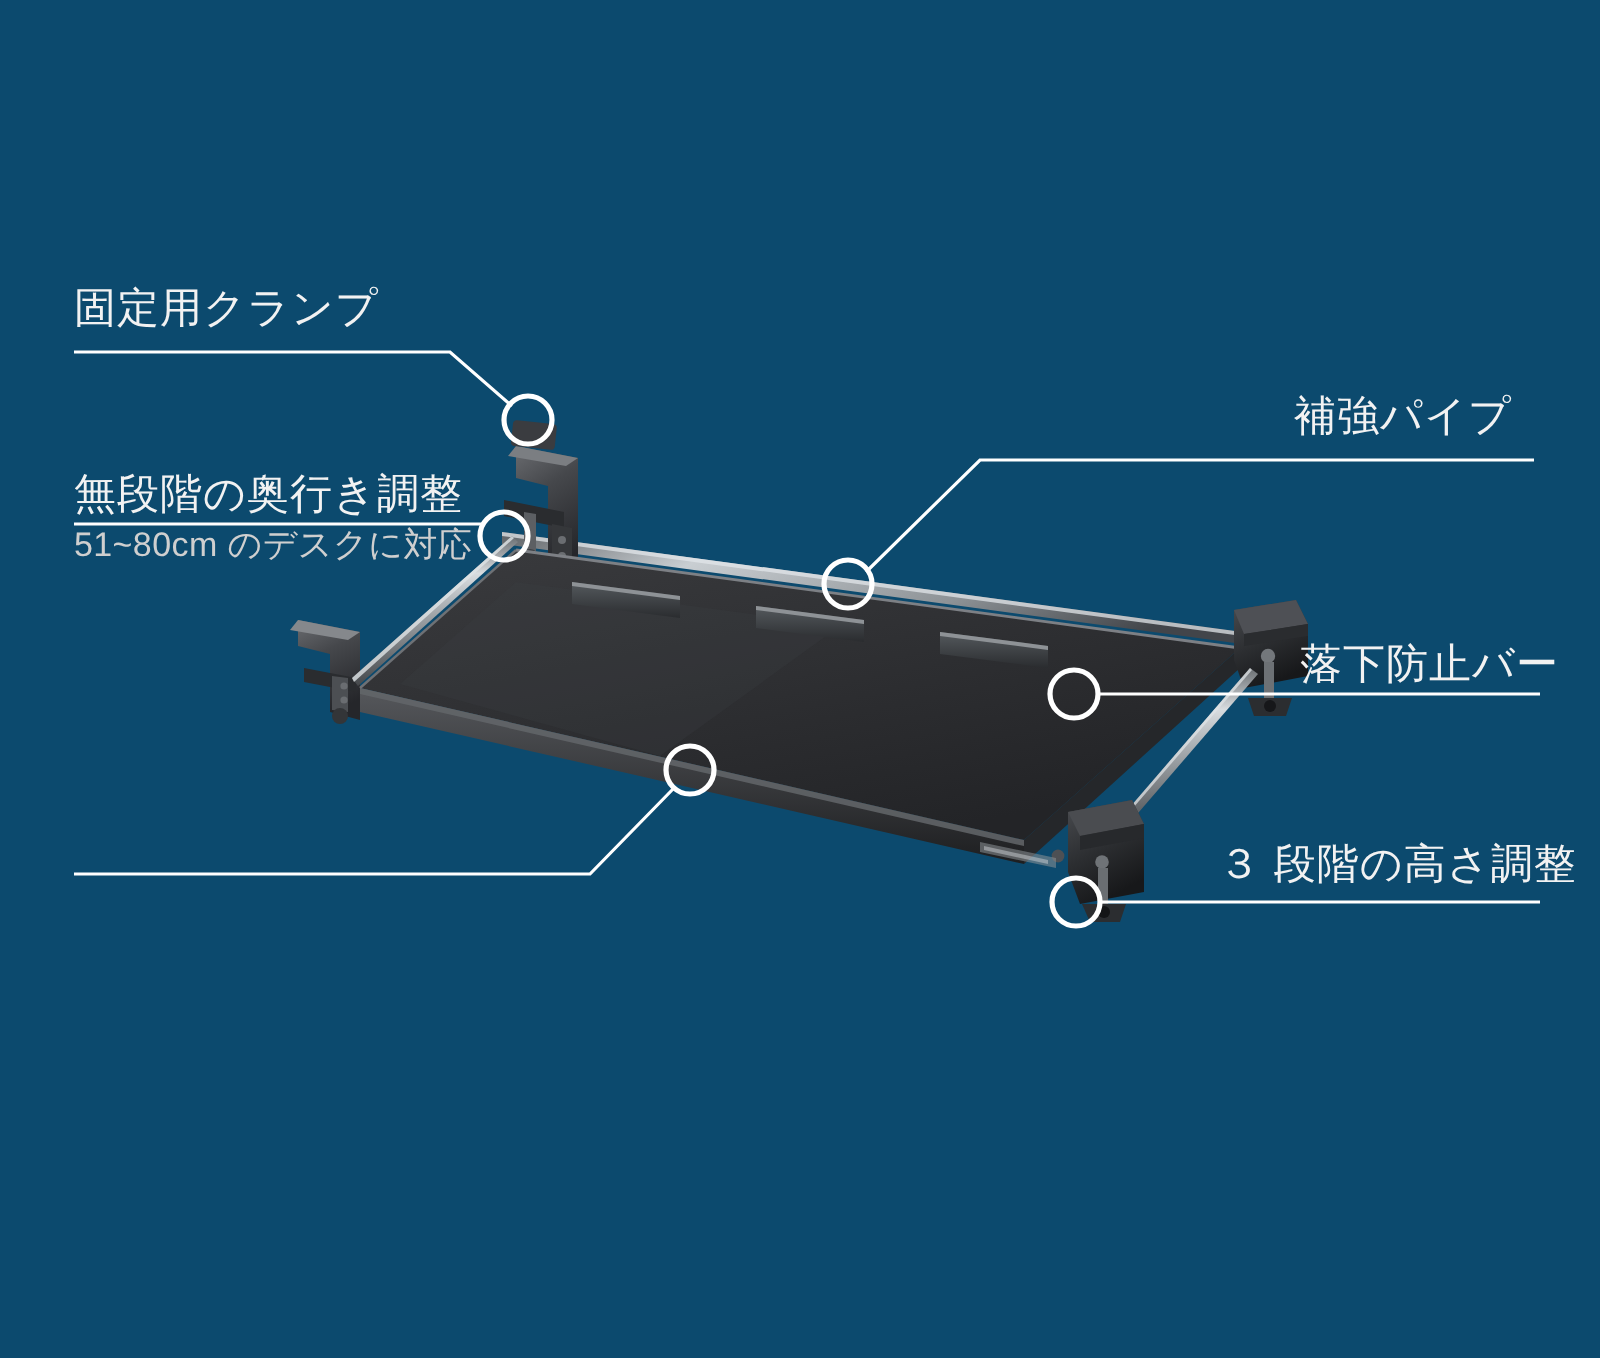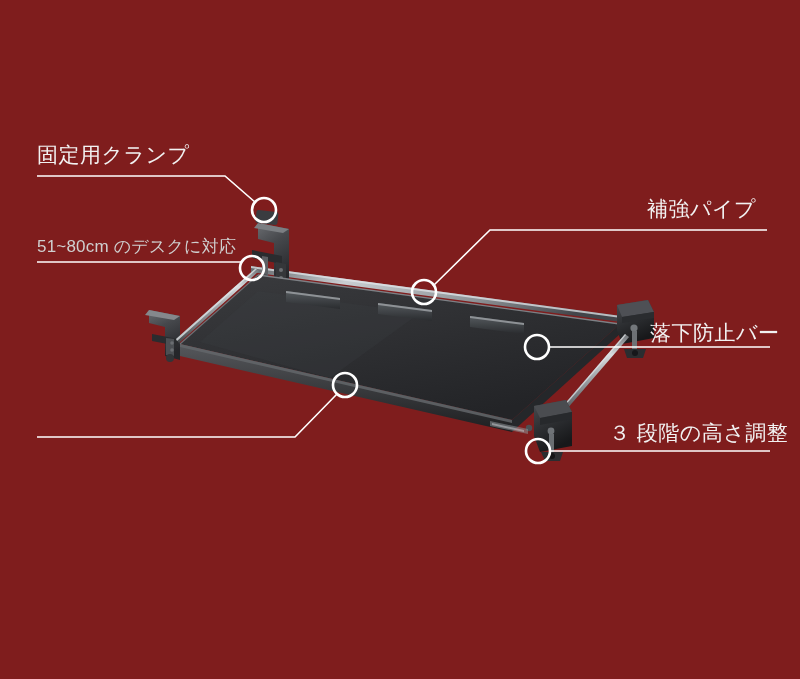--- a/index.html
+++ b/index.html
@@ -2,21 +2,21 @@
 <html><head>
 <meta charset="utf-8">
 <style>
   html,body{margin:0;padding:0;background:#000;}
   body{
     width:800px;height:679px;overflow:hidden;position:relative;
     font-family:"Liberation Sans","DejaVu Sans",sans-serif;
     background:#000;color:#fff;
     -webkit-font-smoothing:antialiased;
   }
-  .stage{position:absolute;inset:0;width:800px;height:679px;background:#7f1d1d;}
+  .stage{position:absolute;inset:0;width:800px;height:679px;background:#0c4a6e;}
 
   
   .callout{position:absolute;white-space:nowrap;}
   .callout .title{
     font-size:21px;line-height:26px;color:#f2f2f2;letter-spacing:.5px;
     font-weight:400;
   }
   .callout .sub{
     font-size:17px;line-height:19px;color:#cfcfcf;letter-spacing:.2px;
     font-weight:400;
@@ -195,20 +195,21 @@
     <circle class="ring" cx="537" cy="347" r="12"></circle>
     <circle class="ring" cx="345" cy="385" r="12"></circle>
     <circle class="ring" cx="538" cy="451" r="12"></circle>
   </svg>
 
   <div class="callout" id="c-clamp">
     <div class="title">固定用クランプ</div>
   </div>
 
   <div class="callout" id="c-depth">
+    <div class="title">無段階の奥行き調整</div>
     <div class="sub">51~80cm のデスクに対応</div>
   </div>
 
 
   <div class="callout" id="c-bar">
     <div class="title">落下防止バー</div>
   </div>
 
   <div class="callout" id="c-pipe">
     <div class="title">補強パイプ</div>

